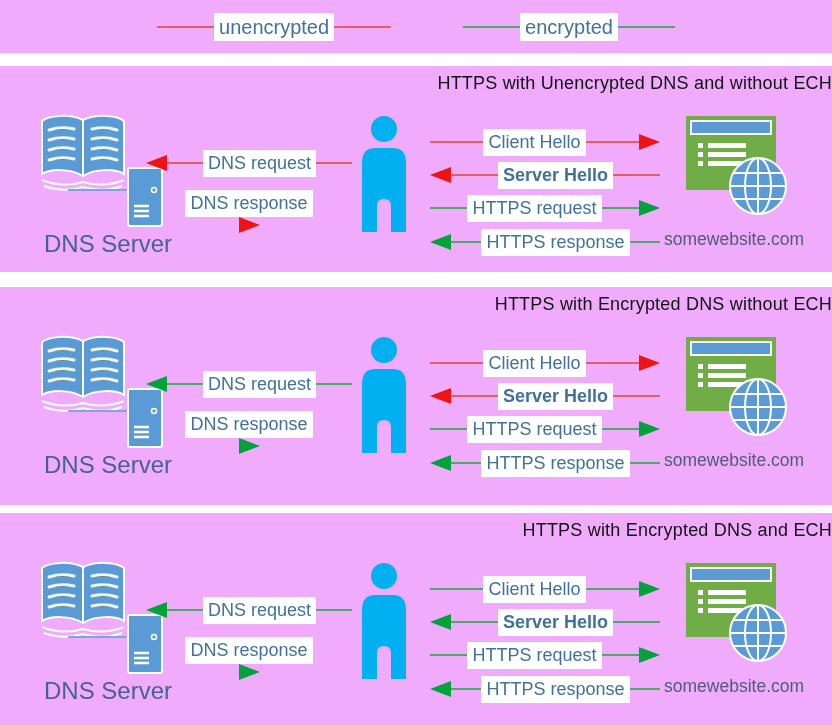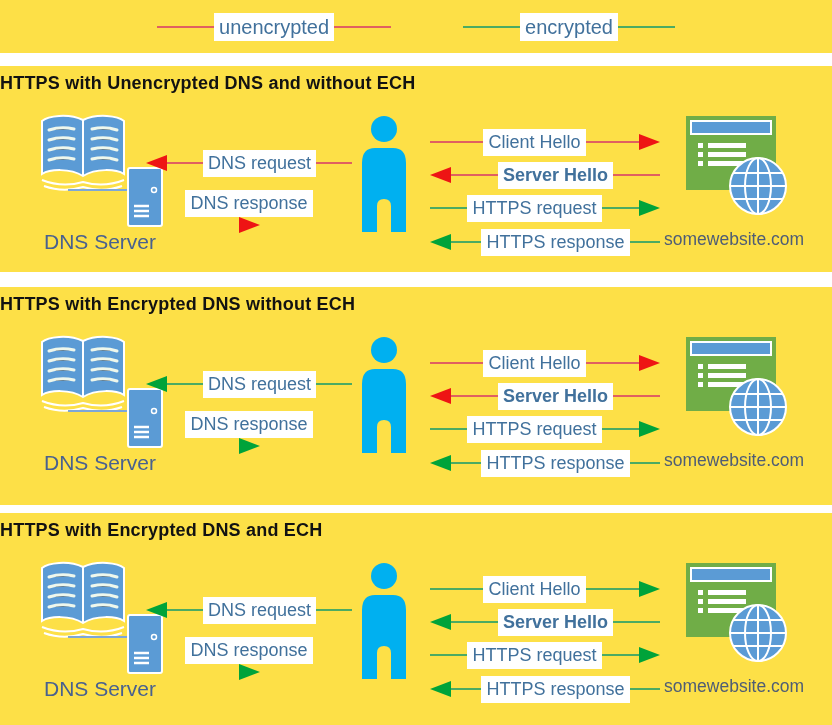--- a/index.html
+++ b/index.html
@@ -1,36 +1,36 @@
 <!DOCTYPE html>
 <html><head>
 <meta charset="utf-8">
 <style>
   html,body { margin:0; padding:0; background:#ffffff; }
   .canvas {
     position:relative; width:832px; height:725px; background:#ffffff;
     font-family:"Liberation Sans", sans-serif; overflow:hidden;
   }
-  .band { position:absolute; left:0; width:832px; background:#fde047; }
+  .band { position:absolute; left:0; width:832px; background:#f0abfc; }
 
   
   #legend { top:0; height:53px; display:flex; align-items:center; justify-content:center; gap:72px; }
   .legend-item { display:flex; align-items:center; }
   .legend-item .seg { width:57px; height:2px; }
   .legend-item.unencrypted .seg { background:#e06060; }
   .legend-item.encrypted .seg { background:#4cab62; }
   .legend-label { background:#ffffff; color:#41719c; font-size:20px; line-height:26px; padding:1px 5px; }
 
   
   #panel1 { top:66px;  height:206px; }
   #panel2 { top:287px; height:218px; }
   #panel3 { top:513px; height:212px; }
   .panel-title {
-    position:absolute; top:7px; left:0; right:0; text-align:left;
-    font-weight:bold; font-size:18px; color:#121212; letter-spacing:0.2px;
+    position:absolute; top:7px; left:0; right:0; text-align:right;
+    font-weight:normal; font-size:18px; color:#121212; letter-spacing:0.2px;
   }
 
   
   .arrow { position:absolute; height:30px; display:flex; align-items:center; }
   .arrow .seg { flex:1; height:2px; background:var(--line); }
   .arrow .head { width:0; height:0; border-top:8px solid transparent; border-bottom:8px solid transparent; flex:0 0 auto; }
   .arrow .head.hl { border-right:21px solid var(--hd); }
   .arrow .head.hr { border-left:21px solid var(--hd); }
   .arrow.unencrypted { --line:#e06060; --hd:#ee1414; }
   .arrow.encrypted  { --line:#4cab62; --hd:#00a33a; }
@@ -40,21 +40,21 @@
   }
   .dns-arrow { left:146px; width:206px; }
   .web-arrow { left:430px; width:230px; }
   .a-r1 { top:82px; }  .a-r2 { top:124px;flex-direction:column; }
   .w-r1 { top:61px; }  .w-r2 { top:94px;font-weight:bold; } .w-r3 { top:127px; } .w-r4 { top:161px; }
 
   
   .dns-icon    { position:absolute; left:32px;  top:46px; }
   .person-icon { position:absolute; left:354px; top:50px; }
   .web-icon    { position:absolute; left:684px; top:48px; }
-  .dns-label   { position:absolute; left:44px;  top:164px; font-size:21px; color:#49618f; }
+  .dns-label   { position:absolute; left:44px;  top:164px; font-size:24px; color:#49618f; }
   .web-label   { position:absolute; left:664px; top:163px; font-size:17.5px; color:#4f5d75; }
 </style>
 </head>
 <body>
 
 <div class="canvas">
 
   <div class="band" id="legend">
     <div class="legend-item unencrypted">
       <span class="seg"></span>

